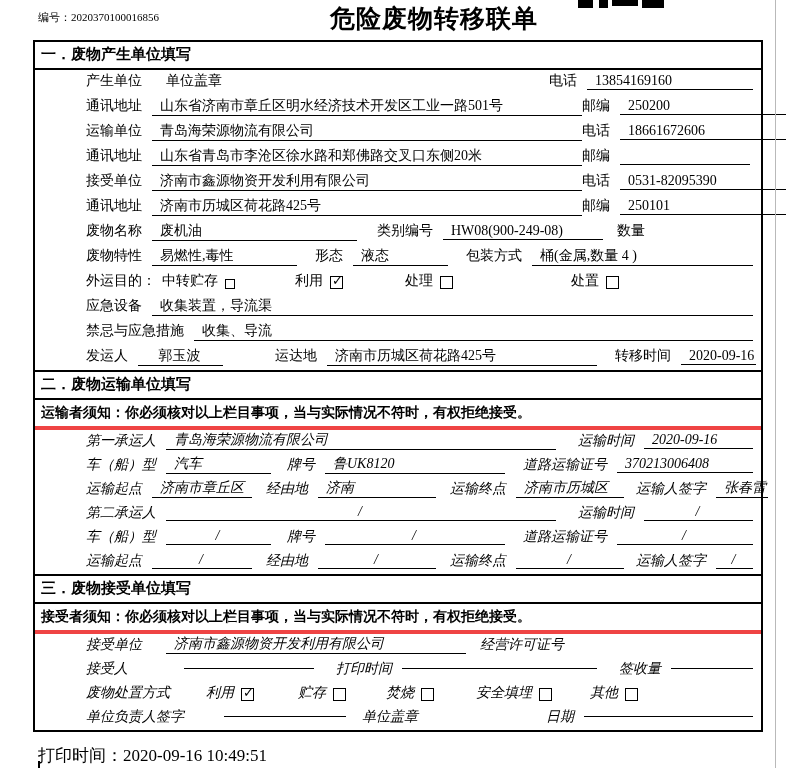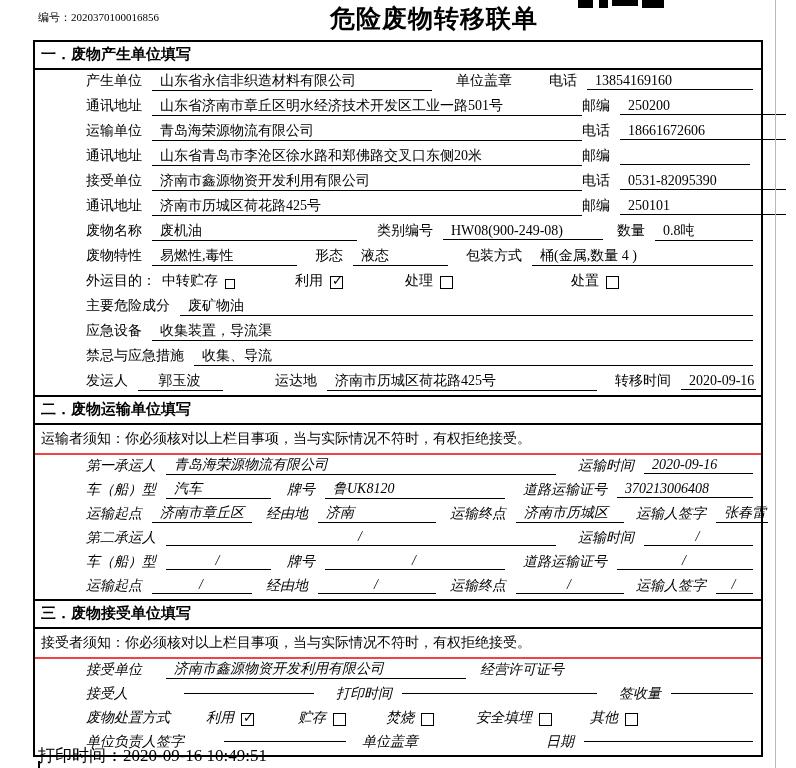--- a/index.html
+++ b/index.html
@@ -17,21 +17,21 @@
   .qr i:nth-child(2){ left:21px; width:9px; }
   .qr i:nth-child(3){ left:34px; width:26px; height:6px; }
   .qr i:nth-child(4){ left:64px; width:22px; }
   .page-edge { position:absolute; left:775px; top:0; width:1px; height:768px; background:#b9b9b9; }
   .next-page-mark { position:absolute; left:38px; top:761px; width:2px; height:7px; background:#000; }
 
   
   .form { position:absolute; left:33px; top:40px; width:730px; border:2px solid #000; background:#fff; }
   .sect + .sect { border-top:2px solid #000; }
   .shead { font-size:15px; font-weight:bold; padding:3px 6px 4px 6px; border-bottom:2px solid #000; font-family:"Liberation Sans","DejaVu Sans",sans-serif; }
-  .notice { height:30px; display:flex; align-items:center; padding:0 6px; font-size:14px; border-bottom:2px solid #ef4444; white-space:nowrap; }
+  .notice { height:30px; display:flex; align-items:center; padding:0 6px; font-size:14px; border-bottom:4px solid #ef4444; white-space:nowrap;font-weight:bold; }
 
   .row { display:flex; align-items:center; height:25px; padding:0 8px 3px 6px; font-size:14px;margin-left:45px; }
   .sect2 .row, .sect3 .row { height:24px;font-style:italic; }
   .lbl { white-space:nowrap; flex-shrink:0; }
   .u { border-bottom:1px solid #000; padding:0 2px 0 8px; white-space:nowrap; margin-left:10px; overflow:visible; flex-shrink:0; }
   .u.fill { flex:1 1 auto; }
   .u.center { text-align:center; padding-left:0; }
   .rgrp { margin-left:auto; display:flex; align-items:flex-end; width:204px; flex-shrink:0; }
   .rgrp .u { flex:1 1 auto; }
   .rgrp.short .u { flex:0 0 auto; width:130px; }
@@ -59,21 +59,20 @@
       </div>
   </div>
 
   <div class="form">
 
     <div class="sect sect1">
       <div class="shead">一．废物产生单位填写</div>
 
       <div class="row">
         <span class="lbl">产生单位</span>
-        <span class="u" style="width:280px">山东省永信非织造材料有限公司</span>
         <span class="lbl" style="margin-left:24px">单位盖章</span>
         <span class="rgrp">
           <span class="lbl">电话</span>
           <span class="u">13854169160</span>
         </span>
       </div>
 
       <div class="row">
         <span class="lbl">通讯地址</span>
         <span class="u" style="width:430px">山东省济南市章丘区明水经济技术开发区工业一路501号</span>
@@ -118,21 +117,20 @@
           <span class="u">250101</span>
         </span>
       </div>
 
       <div class="row">
         <span class="lbl">废物名称</span>
         <span class="u" style="width:205px">废机油</span>
         <span class="lbl" style="margin-left:20px">类别编号</span>
         <span class="u" style="width:160px">HW08(900-249-08)</span>
         <span class="lbl" style="margin-left:14px">数量</span>
-        <span class="u fill">0.8吨</span>
       </div>
 
       <div class="row">
         <span class="lbl">废物特性</span>
         <span class="u" style="width:145px">易燃性,毒性</span>
         <span class="lbl" style="margin-left:18px">形态</span>
         <span class="u" style="width:95px">液态</span>
         <span class="lbl" style="margin-left:18px">包装方式</span>
         <span class="u fill">桶(金属,数量 4 )</span>
       </div>
@@ -150,24 +148,20 @@
         <span class="opt" style="margin-left:62px">
           <span class="lbl">处理</span>
           <span class="cb"></span>
         </span>
         <span class="opt" style="margin-left:118px">
           <span class="lbl">处置</span>
           <span class="cb"></span>
         </span>
       </div>
 
-      <div class="row">
-        <span class="lbl">主要危险成分</span>
-        <span class="u fill">废矿物油</span>
-      </div>
 
       <div class="row">
         <span class="lbl">应急设备</span>
         <span class="u fill">收集装置，导流渠</span>
       </div>
 
       <div class="row">
         <span class="lbl">禁忌与应急措施</span>
         <span class="u fill">收集、导流</span>
       </div>

